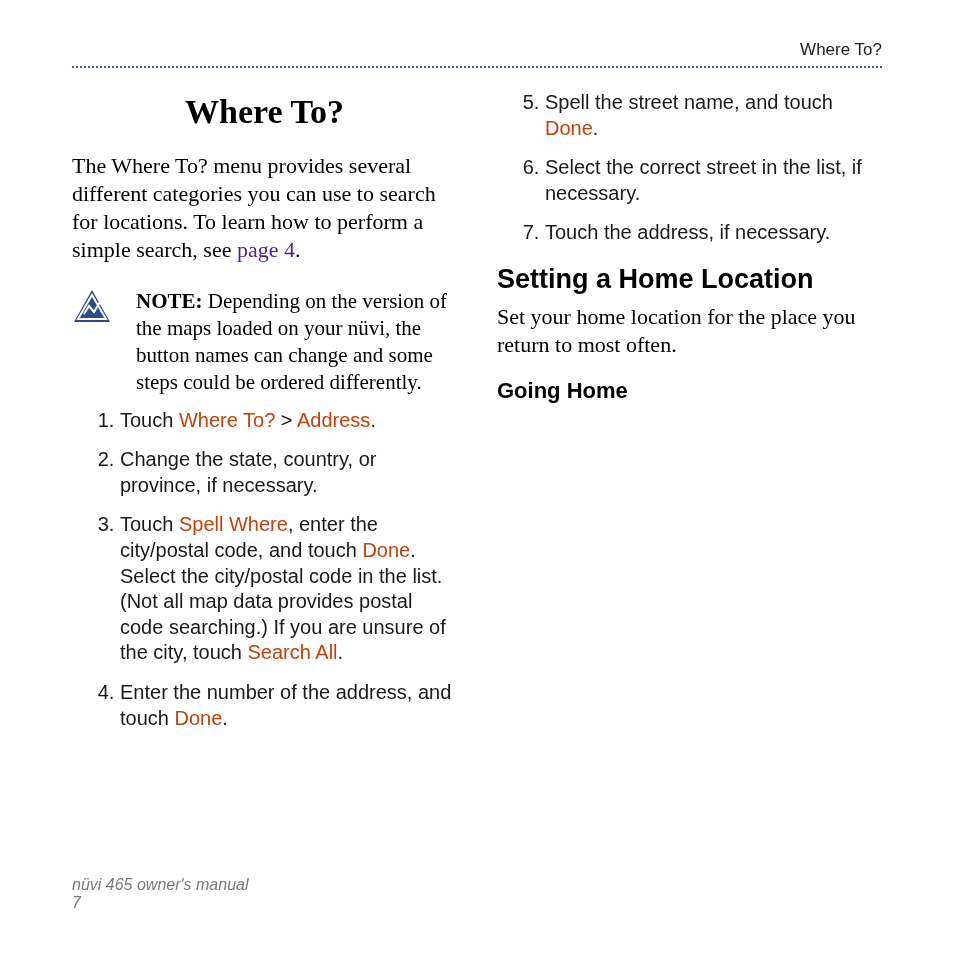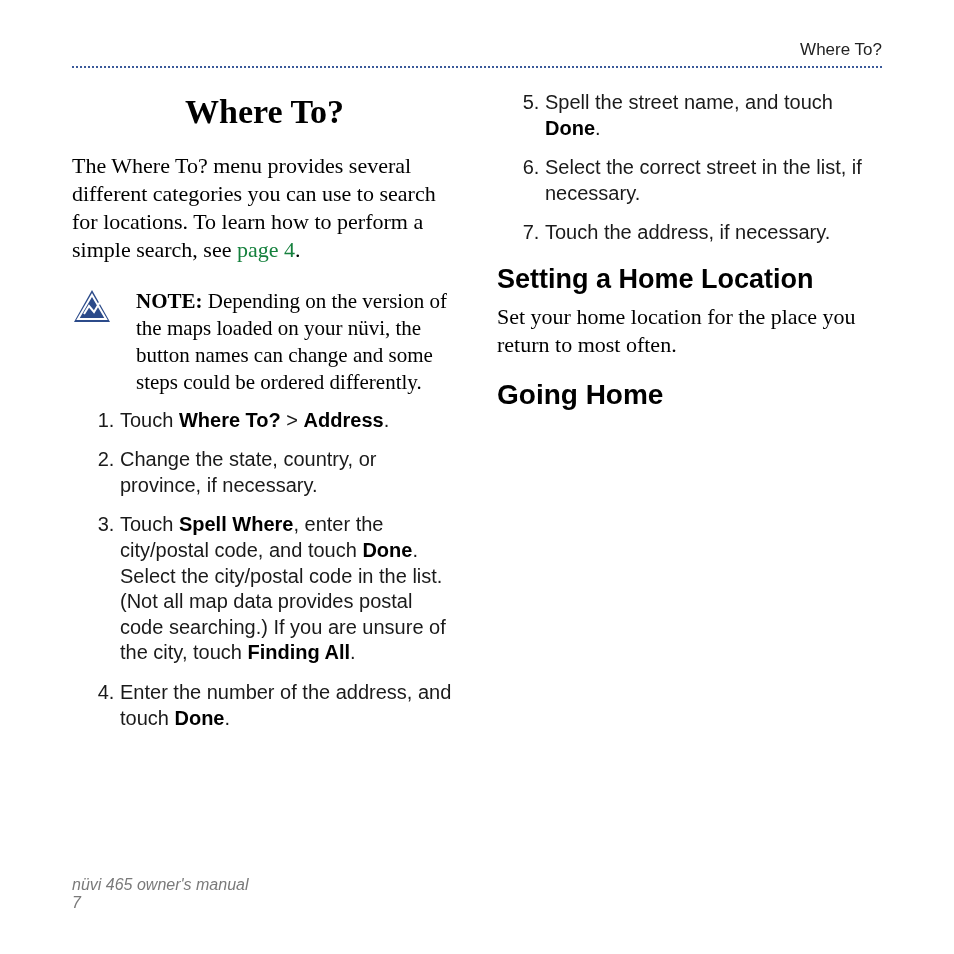--- a/index.html
+++ b/index.html
@@ -48,31 +48,31 @@
       line-height: 1.28;
     }
     h1 {
       font-family: "Times New Roman", Times, serif;
       font-weight: 700;
       font-size: 34px;
       text-align: center;
       margin-bottom: 18px;
     }
     .intro { margin-bottom: 24px; }
-    .link { color: #15803d; }
+    .link { color: #4c1d95; }
     h2 {
       font-family: Arial, Helvetica, sans-serif;
       font-weight: 700;
       font-size: 27px;
       margin-bottom: 6px;
     }
     h3 {
       font-family: Arial, Helvetica, sans-serif;
       font-weight: 700;
-      font-size: 28px;
+      font-size: 22px;
       margin-top: 10px;
     }
     .note-block {
       display: flex;
       gap: 24px;
       margin-bottom: 12px;
     }
     .note-icon {
       flex: 0 0 40px;
       height: 40px;
@@ -89,21 +89,21 @@
     ol > li { margin-bottom: 14px; padding-left: 0; }
     .bullets {
       list-style: none;
       padding-left: 58px;
       font-family: Arial, Helvetica, sans-serif;
       font-size: 20px;
       margin-top: 10px;
     }
     .bullets li { position: relative; margin-bottom: 12px; }
     .bullets li::before { content: "•"; position: absolute; left: -22px; }
-    .cmd { color: #000000; font-weight: 700; }
+    .cmd { color: #c2410c; font-weight: 400; }
     .footer {
       position: absolute;
       bottom: 42px;
       left: 0;
       right: 0;
       display: flex;
       justify-content: space-between;
       font-family: Arial, Helvetica, sans-serif;
       font-size: 16px;
       font-style: italic;
@@ -140,21 +140,21 @@
           <span class="note-label">NOTE:</span><span> Depending on the version of the maps loaded on your nüvi, the button names can change and some steps could be ordered differently.</span>
         </div>
       </div>
 
       <ol>
         <li>
           <span>Touch </span><span class="cmd">Where To?</span><span> &gt; </span><span class="cmd">Address</span><span>.</span>
         </li>
         <li>Change the state, country, or province, if necessary.</li>
         <li>
-          <span>Touch </span><span class="cmd">Spell Where</span><span>, enter the city/postal code, and touch </span><span class="cmd">Done</span><span>. Select the city/postal code in the list. (Not all map data provides postal code searching.) If you are unsure of the city, touch </span><span class="cmd">Finding All</span><span>.</span>
+          <span>Touch </span><span class="cmd">Spell Where</span><span>, enter the city/postal code, and touch </span><span class="cmd">Done</span><span>. Select the city/postal code in the list. (Not all map data provides postal code searching.) If you are unsure of the city, touch </span><span class="cmd">Search All</span><span>.</span>
         </li>
         <li>
           <span>Enter the number of the address, and touch </span><span class="cmd">Done</span><span>.</span>
         </li>
       </ol>
     </div>
 
     <div class="col">
       <ol start="5">
         <li>

